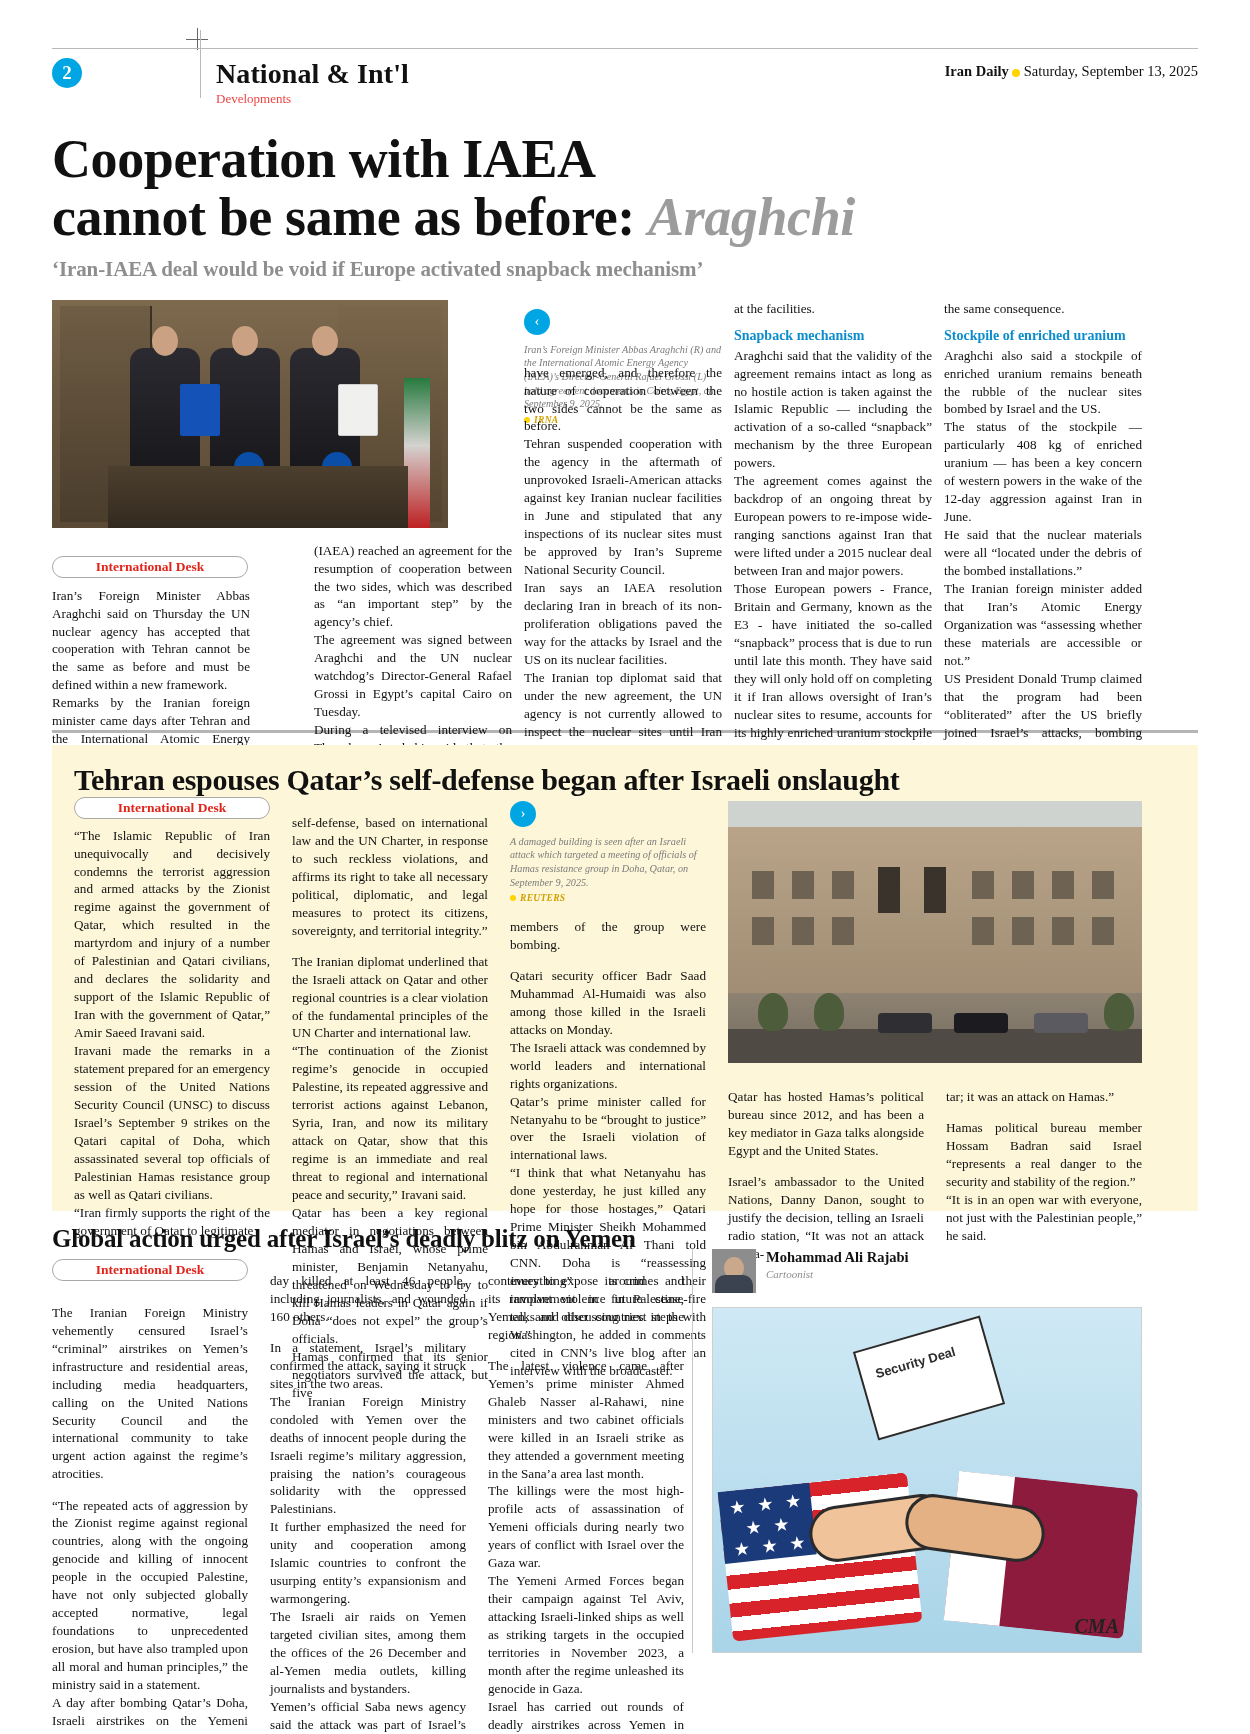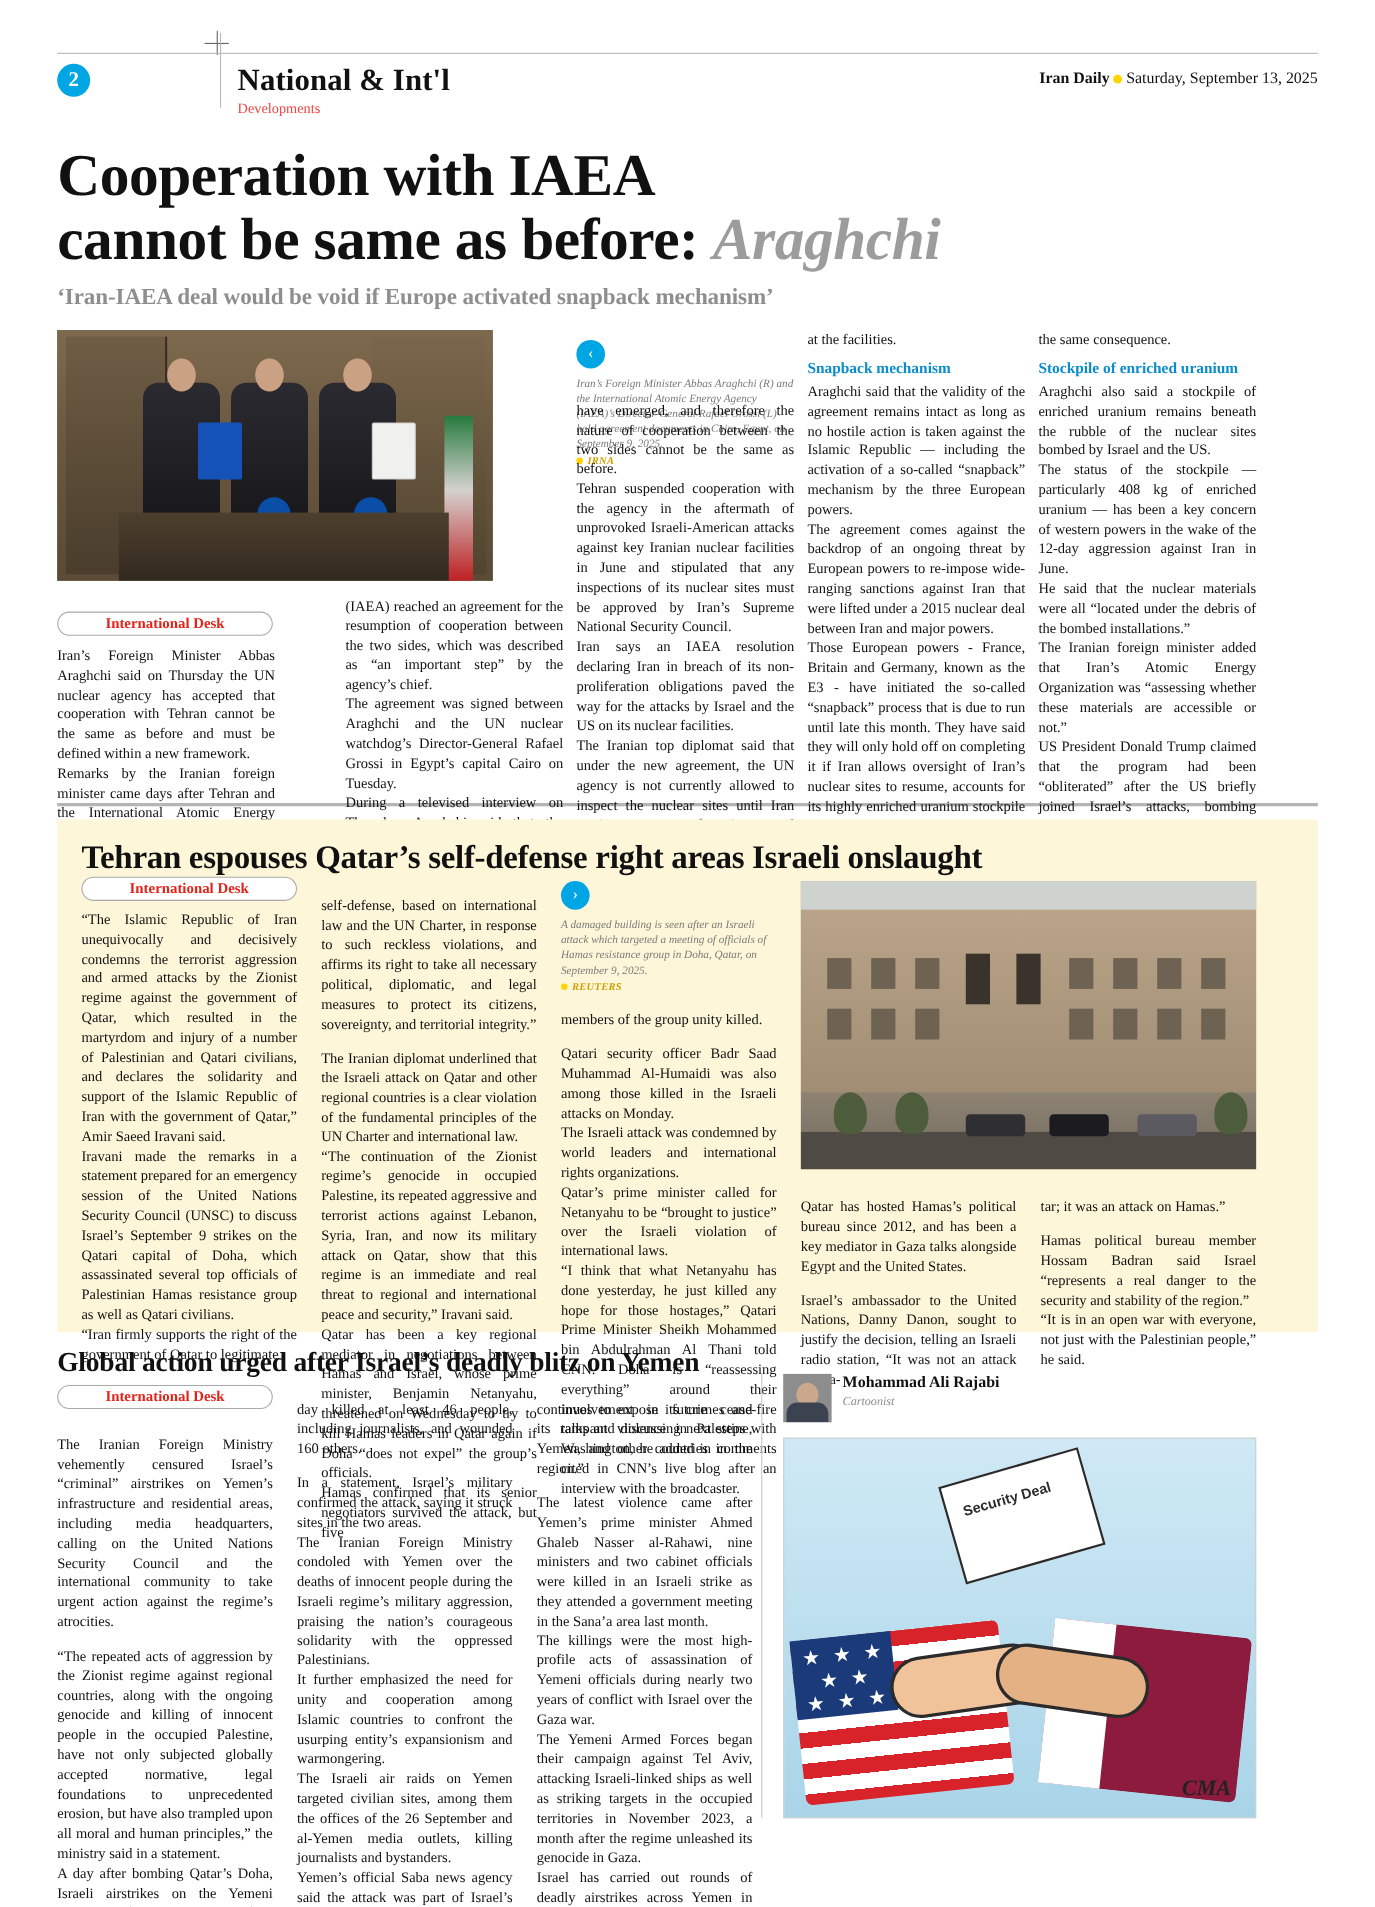--- a/index.html
+++ b/index.html
@@ -289,21 +289,21 @@
         <p style="margin: 0px;">He said that the nuclear materials were all “located under the debris of the bombed installations.”</p>
         <p style="margin: 0px;">The Iranian foreign minister added that Iran’s Atomic Energy Organization was “assessing whether these materials are accessible or not.”</p>
         <p style="margin: 0px;">US President Donald Trump claimed that the program had been “obliterated” after the US briefly joined Israel’s attacks, bombing Iran’s main enrichment facilities, Fordow and Natanz, as well as another nuclear site and storage facility in Isfahan.</p>
         <p style="margin: 0px;">Tehran was in the midst of nuclear talks with the Trump administration when Israel launched its attack in June.</p>
     </div>
   </div>
 
   <div class="rule-thick"></div>
 
   <div class="art2">
-    <h2 class="h2head">Tehran espouses Qatar’s self-defense right areas Israeli onslaught</h2>
+    <h2 class="h2head">Tehran espouses Qatar’s self-defense began after Israeli onslaught</h2>
 
     <div class="a2badge">
       <div class="deskbadge" style="margin:0;">International Desk</div>
     </div>
 
     <div class="a2col a2a">
         <p style="margin: 0px;">“The Islamic Republic of Iran unequivocally and decisively condemns the terrorist aggression and armed attacks by the Zionist regime against the government of Qatar, which resulted in the martyrdom and injury of a number of Palestinian and Qatari civilians, and declares the solidarity and support of the Islamic Republic of Iran with the government of Qatar,” Amir Saeed Iravani said.</p>
         <p style="margin: 0px;">Iravani made the remarks in a statement prepared for an emergency session of the United Nations Security Council (UNSC) to discuss Israel’s September 9 strikes on the Qatari capital of Doha, which assassinated several top officials of Palestinian Hamas resistance group as well as Qatari civilians.</p>
         <p style="margin: 0px;">“Iran firmly supports the right of the government of Qatar to legitimate</p>
     </div>
@@ -315,21 +315,21 @@
         <p style="margin: 0px;">Hamas confirmed that its senior negotiators survived the attack, but five</p>
     </div>
 
     <div class="a2cap">
       <div class="cap-arrow">›</div>
       <div class="caption">A damaged building is seen after an Israeli attack which targeted a meeting of officials of Hamas resistance group in Doha, Qatar, on September 9, 2025.</div>
       <div class="srcline"><span class="sdot"></span><span>REUTERS</span></div>
     </div>
 
     <div class="a2col a2c">
-      <p>members of the group unity killed.</p>
+      <p>members of the group were bombing.</p>
         <p style="margin: 0px;">Qatari security officer Badr Saad Muhammad Al-Humaidi was also among those killed in the Israeli attacks on Monday.</p>
         <p style="margin: 0px;">The Israeli attack was condemned by world leaders and international rights organizations.</p>
         <p style="margin: 0px;">Qatar’s prime minister called for Netanyahu to be “brought to justice” over the Israeli violation of international laws.</p>
         <p style="margin: 0px;">“I think that what Netanyahu has done yesterday, he just killed any hope for those hostages,” Qatari Prime Minister Sheikh Mohammed bin Abdulrahman Al Thani told CNN. Doha is “reassessing everything” around their involvement in future cease-fire talks and discussing next steps with Washington, he added in comments cited in CNN’s live blog after an interview with the broadcaster.</p>
     </div>
 
     <div class="photo2">
       <div class="sky"></div>
       <div class="bldg"></div>
       <div class="win" style="left:24px; top:70px;"></div>
@@ -379,21 +379,21 @@
     <div class="a3col a3a">
       <p>The Iranian Foreign Ministry vehemently censured Israel’s “criminal” airstrikes on Yemen’s infrastructure and residential areas, including media headquarters, calling on the United Nations Security Council and the international community to take urgent action against the regime’s atrocities.</p>
         <p style="margin: 0px;">“The repeated acts of aggression by the Zionist regime against regional countries, along with the ongoing genocide and killing of innocent people in the occupied Palestine, have not only subjected globally accepted normative, legal foundations to unprecedented erosion, but have also trampled upon all moral and human principles,” the ministry said in a statement.</p>
         <p style="margin: 0px;">A day after bombing Qatar’s Doha, Israeli airstrikes on the Yemeni provinces of Sana’a and al-Jawf on Wednes-</p>
     </div>
     <div class="a3col a3b">
       <p>day killed at least 46 people, including journalists, and wounded 160 others.</p>
         <p style="margin: 0px;">In a statement, Israel’s military confirmed the attack, saying it struck sites in the two areas.</p>
         <p style="margin: 0px;">The Iranian Foreign Ministry condoled with Yemen over the deaths of innocent people during the Israeli regime’s military aggression, praising the nation’s courageous solidarity with the oppressed Palestinians.</p>
         <p style="margin: 0px;">It further emphasized the need for unity and cooperation among Islamic countries to confront the usurping entity’s expansionism and warmongering.</p>
-        <p style="margin: 0px;">The Israeli air raids on Yemen targeted civilian sites, among them the offices of the 26 September and al-Yemen media outlets, killing journalists and bystanders.</p>
+        <p style="margin: 0px;">The Israeli air raids on Yemen targeted civilian sites, among them the offices of the 26 December and al-Yemen media outlets, killing journalists and bystanders.</p>
         <p style="margin: 0px;">Yemen’s official Saba news agency said the attack was part of Israel’s “blatant attempts to silence the free media that</p>
     </div>
     <div class="a3col a3c">
       <p>continues to expose its crimes and its rampant violence in Palestine, Yemen, and other countries in the region.”</p>
         <p style="margin: 0px;">The latest violence came after Yemen’s prime minister Ahmed Ghaleb Nasser al-Rahawi, nine ministers and two cabinet officials were killed in an Israeli strike as they attended a government meeting in the Sana’a area last month.</p>
         <p style="margin: 0px;">The killings were the most high-profile acts of assassination of Yemeni officials during nearly two years of conflict with Israel over the Gaza war.</p>
         <p style="margin: 0px;">The Yemeni Armed Forces began their campaign against Tel Aviv, attacking Israeli-linked ships as well as striking targets in the occupied territories in November 2023, a month after the regime unleashed its genocide in Gaza.</p>
         <p style="margin: 0px;">Israel has carried out rounds of deadly airstrikes across Yemen in flagrant violation of international law and the United Nations Charter.</p>
     </div>
 

